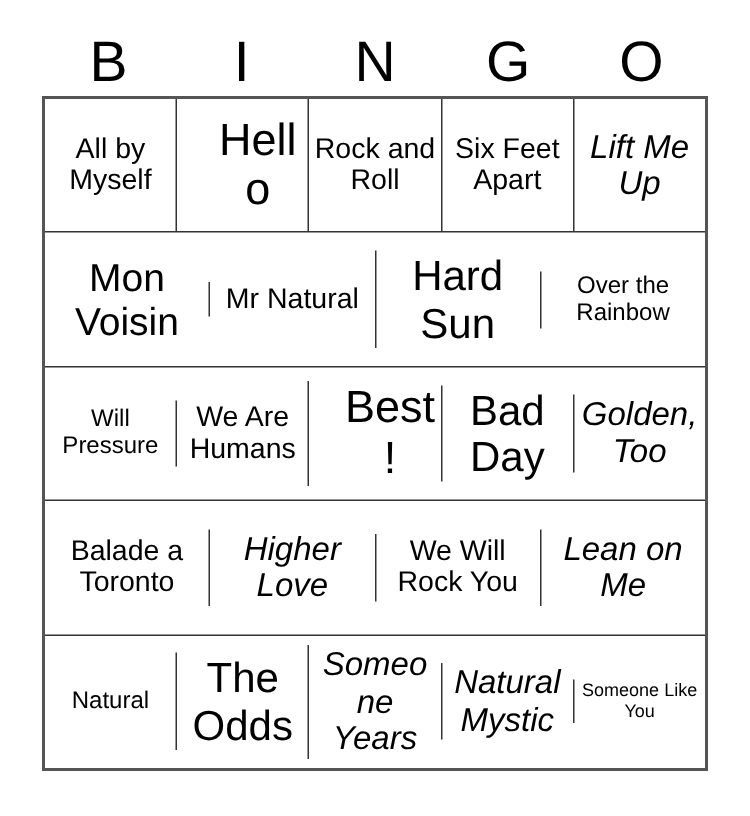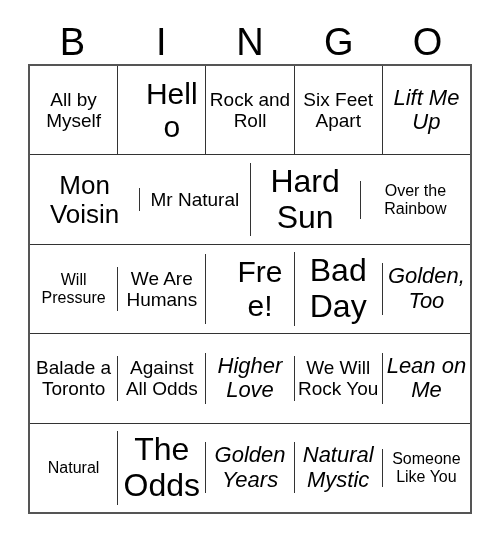--- a/index.html
+++ b/index.html
@@ -90,27 +90,27 @@
   }
   .cell-text {
     display: block;
     width: 100%;
     line-height: 1.12;
     word-break: break-word;
     hyphens: none;
   }
 
   
-  .fs-xs   { font-size: 16px; }
+  .fs-xs   { font-size: 12px; }
   .fs-sm   { font-size: 16px; }
   .fs-md   { font-size: 19px; }
   .fs-lg   { font-size: 22px; font-style: italic; }
   .fs-xl   { font-size: 26px; }
   .fs-xxl  { font-size: 30px; margin-left: 20px; }
-  .fs-xxxl { font-size: 32px; }
+  .fs-xxxl { font-size: 28px; }
 </style>
 </head>
 <body>
 
 <div id="bingo-card">
 
   <div class="header-row">
       <div class="header-letter">B</div>
       <div class="header-letter">I</div>
       <div class="header-letter">N</div>
@@ -151,55 +151,52 @@
         </div>
       </div>
       <div class="grid-row">
         <div class="cell">
           <span class="cell-text fs-sm">Will Pressure</span>
         </div>
         <div class="cell">
           <span class="cell-text fs-md">We Are Humans</span>
         </div>
         <div class="cell">
-          <span class="cell-text fs-xxl">Free!</span>
+          <span class="cell-text fs-xxl">Best!</span>
         </div>
         <div class="cell">
           <span class="cell-text fs-xxxl">Bad Day</span>
         </div>
         <div class="cell">
           <span class="cell-text fs-lg">Golden, Too</span>
         </div>
       </div>
       <div class="grid-row">
         <div class="cell">
           <span class="cell-text fs-md">Balade a Toronto</span>
         </div>
         <div class="cell">
-          <span class="cell-text fs-md">Against All Odds</span>
-        </div>
-        <div class="cell">
           <span class="cell-text fs-lg">Higher Love</span>
         </div>
         <div class="cell">
           <span class="cell-text fs-md">We Will Rock You</span>
         </div>
         <div class="cell">
           <span class="cell-text fs-lg">Lean on Me</span>
         </div>
       </div>
       <div class="grid-row">
         <div class="cell">
           <span class="cell-text fs-sm">Natural</span>
         </div>
         <div class="cell">
           <span class="cell-text fs-xxxl">The Odds</span>
         </div>
         <div class="cell">
-          <span class="cell-text fs-lg">Golden Years</span>
+          <span class="cell-text fs-lg">Someone Years</span>
         </div>
         <div class="cell">
           <span class="cell-text fs-lg">Natural Mystic</span>
         </div>
         <div class="cell">
           <span class="cell-text fs-xs">Someone Like You</span>
         </div>
       </div>
     </div>
 

